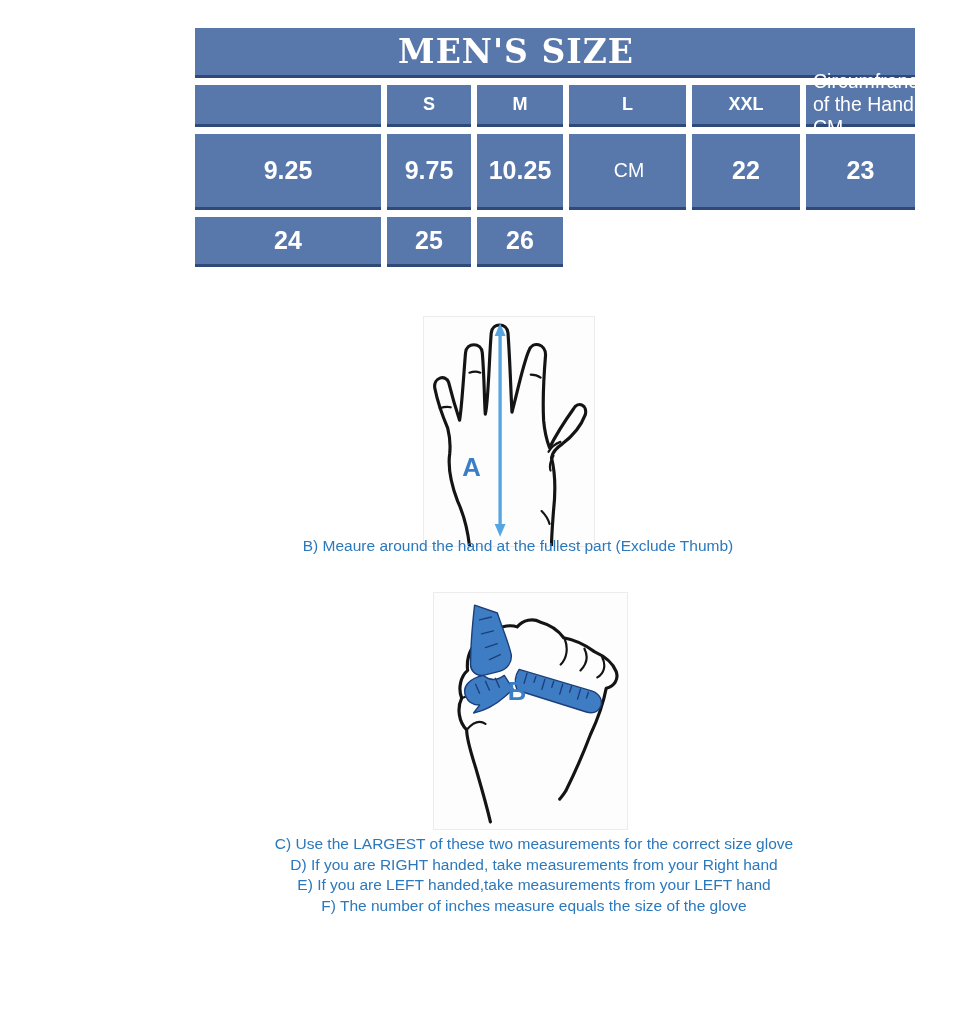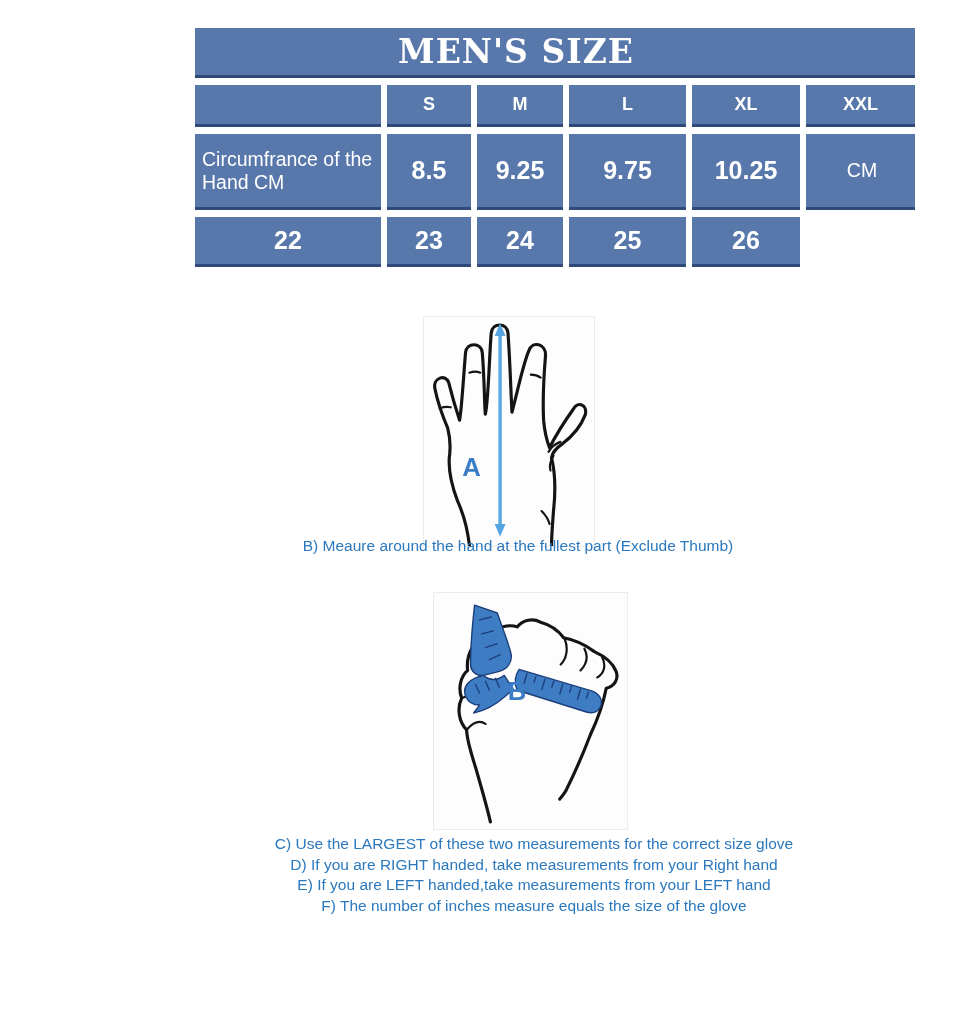--- a/index.html
+++ b/index.html
@@ -81,25 +81,23 @@
 
 <div class="canvas">
 
   <div class="size-table">
     <div class="cell title-cell">MEN'S SIZE</div>
 
     <div class="cell"></div>
     <div class="cell size-head">S</div>
     <div class="cell size-head">M</div>
     <div class="cell size-head">L</div>
-    <div class="cell size-head">XL</div>
     <div class="cell size-head">XXL</div>
 
     <div class="cell row-label">Circumfrance of the Hand CM</div>
-    <div class="cell value">8.5</div>
     <div class="cell value">9.25</div>
     <div class="cell value">9.75</div>
     <div class="cell value">10.25</div>
 
     <div class="cell row-label center">CM</div>
     <div class="cell value">22</div>
     <div class="cell value">23</div>
     <div class="cell value">24</div>
     <div class="cell value">25</div>
     <div class="cell value">26</div>

